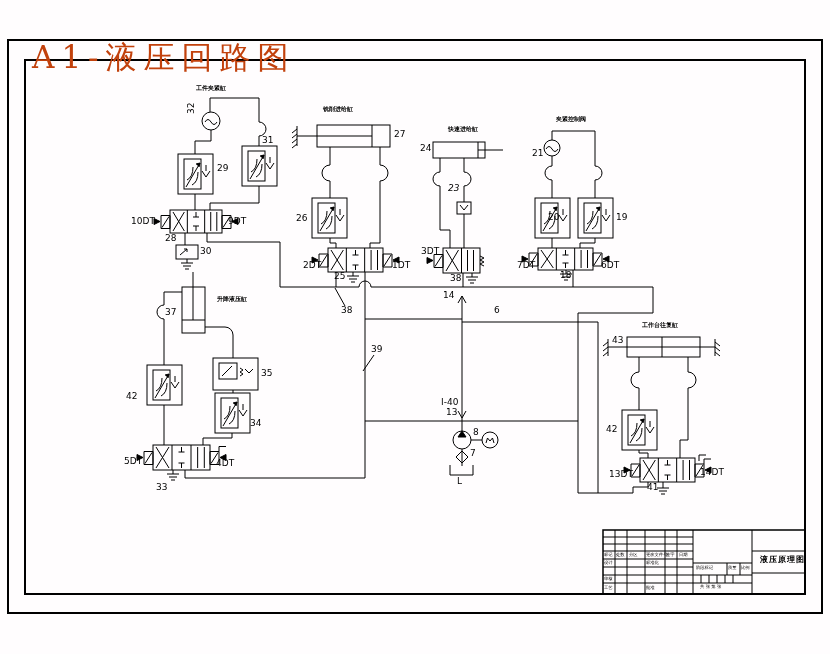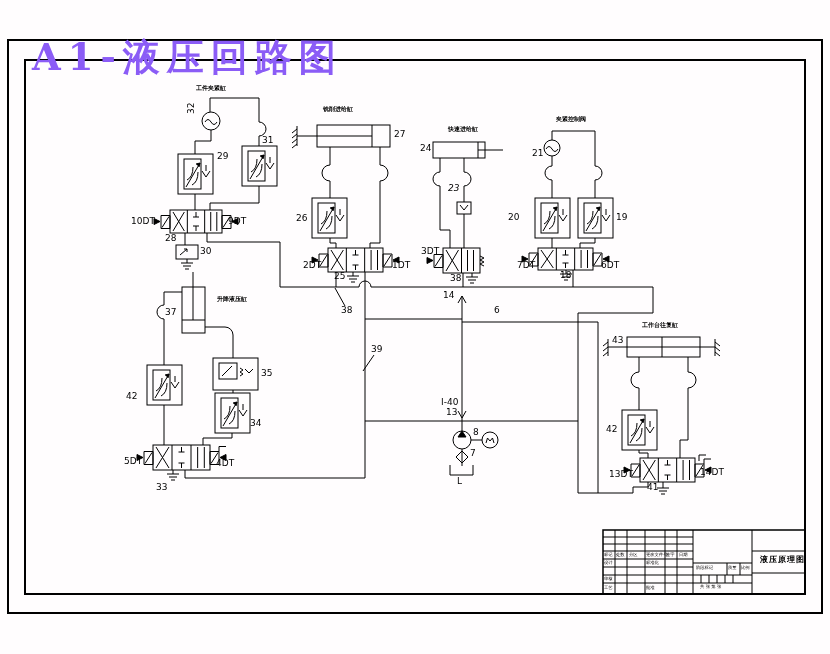--- a/index.html
+++ b/index.html
@@ -5,22 +5,22 @@
   html,body{margin:0;padding:0;background:#fffdfe;}
   #page{position:relative;width:830px;height:654px;background:#fffdfe;overflow:hidden;
         font-family:"DejaVu Sans",sans-serif;}
   svg{position:absolute;left:0;top:0;}
   .lbl{position:absolute;color:#000;font-size:9px;line-height:9px;white-space:nowrap;
        font-family:"DejaVu Sans",sans-serif;}
   .lbl.t{font-size:6px;line-height:6px;font-weight:bold;letter-spacing:0px;}
   .lbl.v{transform:rotate(-90deg);transform-origin:left top;}
   .lbl.b{font-size:5px;line-height:5px;transform:scale(.86);transform-origin:left top;}
   .lbl.m{font-size:8px;line-height:8px;font-weight:bold;letter-spacing:1px;}
-  #main-title{position:absolute;left:32px;top:40px;color:#8b5cf6;font-size:37px;line-height:34px;
-       font-weight:bold;font-family:"DejaVu Serif","DejaVu Sans",serif;letter-spacing:7px;white-space:nowrap;}
+  #main-title{position:absolute;left:32px;top:40px;color:#c2410c;font-size:31px;line-height:34px;
+       font-weight:normal;font-family:"DejaVu Serif","DejaVu Sans",serif;letter-spacing:7px;white-space:nowrap;}
 </style>
 </head>
 <body>
 
 <div id="page">
 
   <svg id="circuit" width="830" height="654" viewBox="0 0 830 654">
     <defs>
 
       <g id="fcv" fill="none" stroke="#000" stroke-width="1">
@@ -234,37 +234,37 @@
       <g fill="none" stroke="#000">
         <path d="M173,470 V474 M167,474 H179 M169,477 H177 M171,480 H175"></path>
       </g>
       <g fill="none" stroke="#000">
         <path d="M663,484 V488 M657,488 H669 M659,491 H667 M661,494 H665"></path>
       </g>
     </svg>
 
   <div id="labels">
       <span class="lbl v" style="left: 187px; top: 114px;">32</span>
-      <span class="lbl" style="left: 217px; top: 152px;">29</span>
+      <span class="lbl" style="left: 217px; top: 164px;">29</span>
       <span class="lbl" style="left: 262px; top: 136px;">31</span>
       <span class="lbl" style="left: 165px; top: 234px;">28</span>
       <span class="lbl" style="left: 200px; top: 247px;">30</span>
       <span class="lbl" style="left: 131px; top: 217px;">10DT</span>
       <span class="lbl" style="left: 228px; top: 217px;">9DT</span>
       <span class="lbl" style="left: 394px; top: 130px;">27</span>
       <span class="lbl" style="left: 296px; top: 214px;">26</span>
       <span class="lbl" style="left: 334px; top: 272px;">25</span>
       <span class="lbl" style="left: 303px; top: 261px;">2DT</span>
       <span class="lbl" style="left: 392px; top: 261px;">1DT</span>
       <span class="lbl" style="left: 420px; top: 144px;">24</span>
       <span class="lbl" style="left: 448px; top: 184px; font-style: italic;">23</span>
       <span class="lbl" style="left: 450px; top: 274px;">38</span>
       <span class="lbl" style="left: 421px; top: 247px;">3DT</span>
       <span class="lbl" style="left: 532px; top: 149px;">21</span>
-      <span class="lbl" style="left: 508px; top: 213px; text-align: right;">20</span>
+      <span class="lbl" style="left: 548px; top: 213px; text-align: right;">20</span>
       <span class="lbl" style="left: 616px; top: 213px;">19</span>
       <span class="lbl" style="left: 541px; top: 271px; margin-left: 19px;">18</span>
       <span class="lbl" style="left: 517px; top: 261px;">7DT</span>
       <span class="lbl" style="left: 601px; top: 261px;">6DT</span>
       <span class="lbl" style="left: 165px; top: 308px;">37</span>
       <span class="lbl" style="left: 126px; top: 392px;">42</span>
       <span class="lbl" style="left: 261px; top: 369px;">35</span>
       <span class="lbl" style="left: 250px; top: 419px;">34</span>
       <span class="lbl" style="left: 156px; top: 467px; margin-top: 16px;">33</span>
       <span class="lbl" style="left: 124px; top: 457px;">5DT</span>

